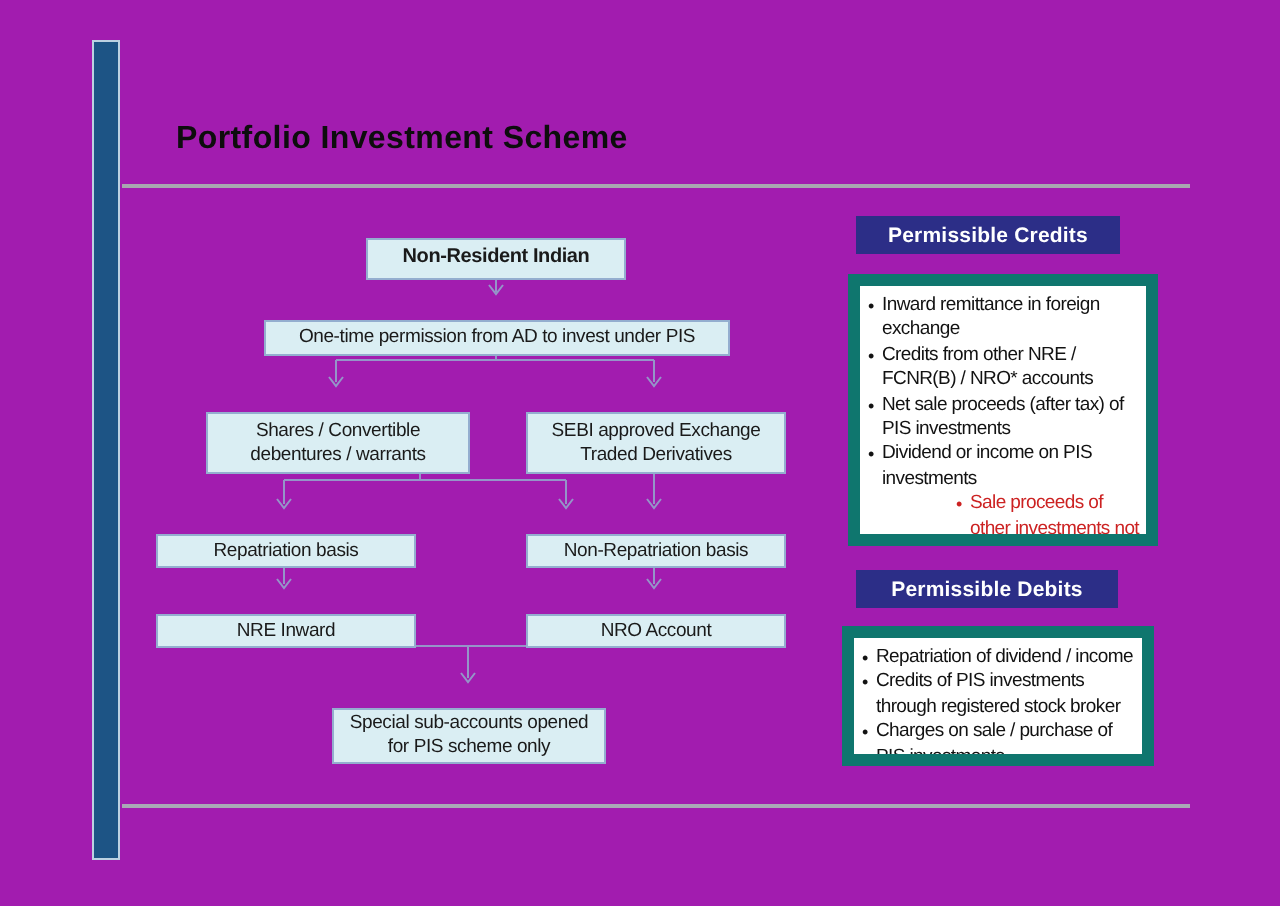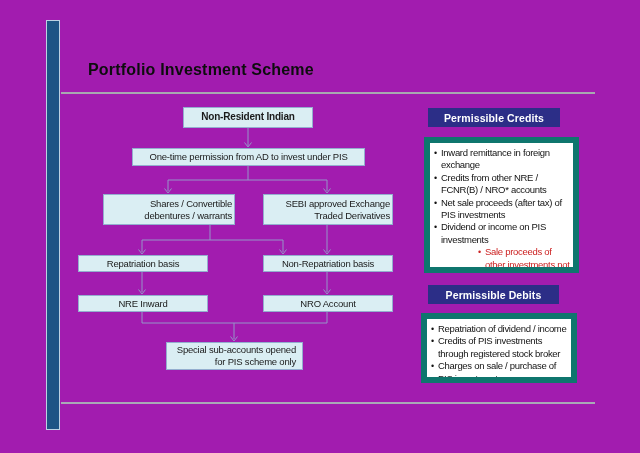--- a/index.html
+++ b/index.html
@@ -14,22 +14,22 @@
   .rule{position:absolute;height:2px;background:#a8a8b0;}
   .rule-top{left:61px;top:92px;width:534px;}
   .rule-bottom{left:61px;top:402px;width:534px;background:#a9a9b6;}
   .page-title{
     position:absolute;left:88px;top:61px;font-size:16px;font-weight:bold;color:#0d0d0d;
     letter-spacing:0.2px;white-space:nowrap;
   }
   
   .fbox{
     position:absolute;background:#DAEEF3;border:1px solid #94AECF;box-sizing:border-box;
-    display:flex;align-items:center;justify-content:center;text-align:right;
-    font-size:9.5px;letter-spacing:-0.2px;line-height:1.22;color:#1a1a1a;padding:0 2px;
+    display:flex;align-items:center;justify-content:center;text-align:center;
+    font-size:9.5px;letter-spacing:-0.2px;line-height:1.22;color:#1a1a1a;padding:0 2px;margin-top:12px;
   }
   .fb-nri{left:183px;top:107px;width:130px;height:21px;font-weight:bold;font-size:10px;}
   .fb-permission{left:132px;top:148px;width:233px;height:18px;}
   .fb-shares{left:103px;top:194px;width:132px;height:31px;}
   .fb-sebi{left:263px;top:194px;width:130px;height:31px;}
   .fb-repat{left:78px;top:255px;width:130px;height:17px;}
   .fb-nonrepat{left:263px;top:255px;width:130px;height:17px;}
   .fb-nre{left:78px;top:295px;width:130px;height:17px;}
   .fb-nro{left:263px;top:295px;width:130px;height:17px;}
   .fb-special{left:166px;top:342px;width:137px;height:28px;padding:8px 6px;}

